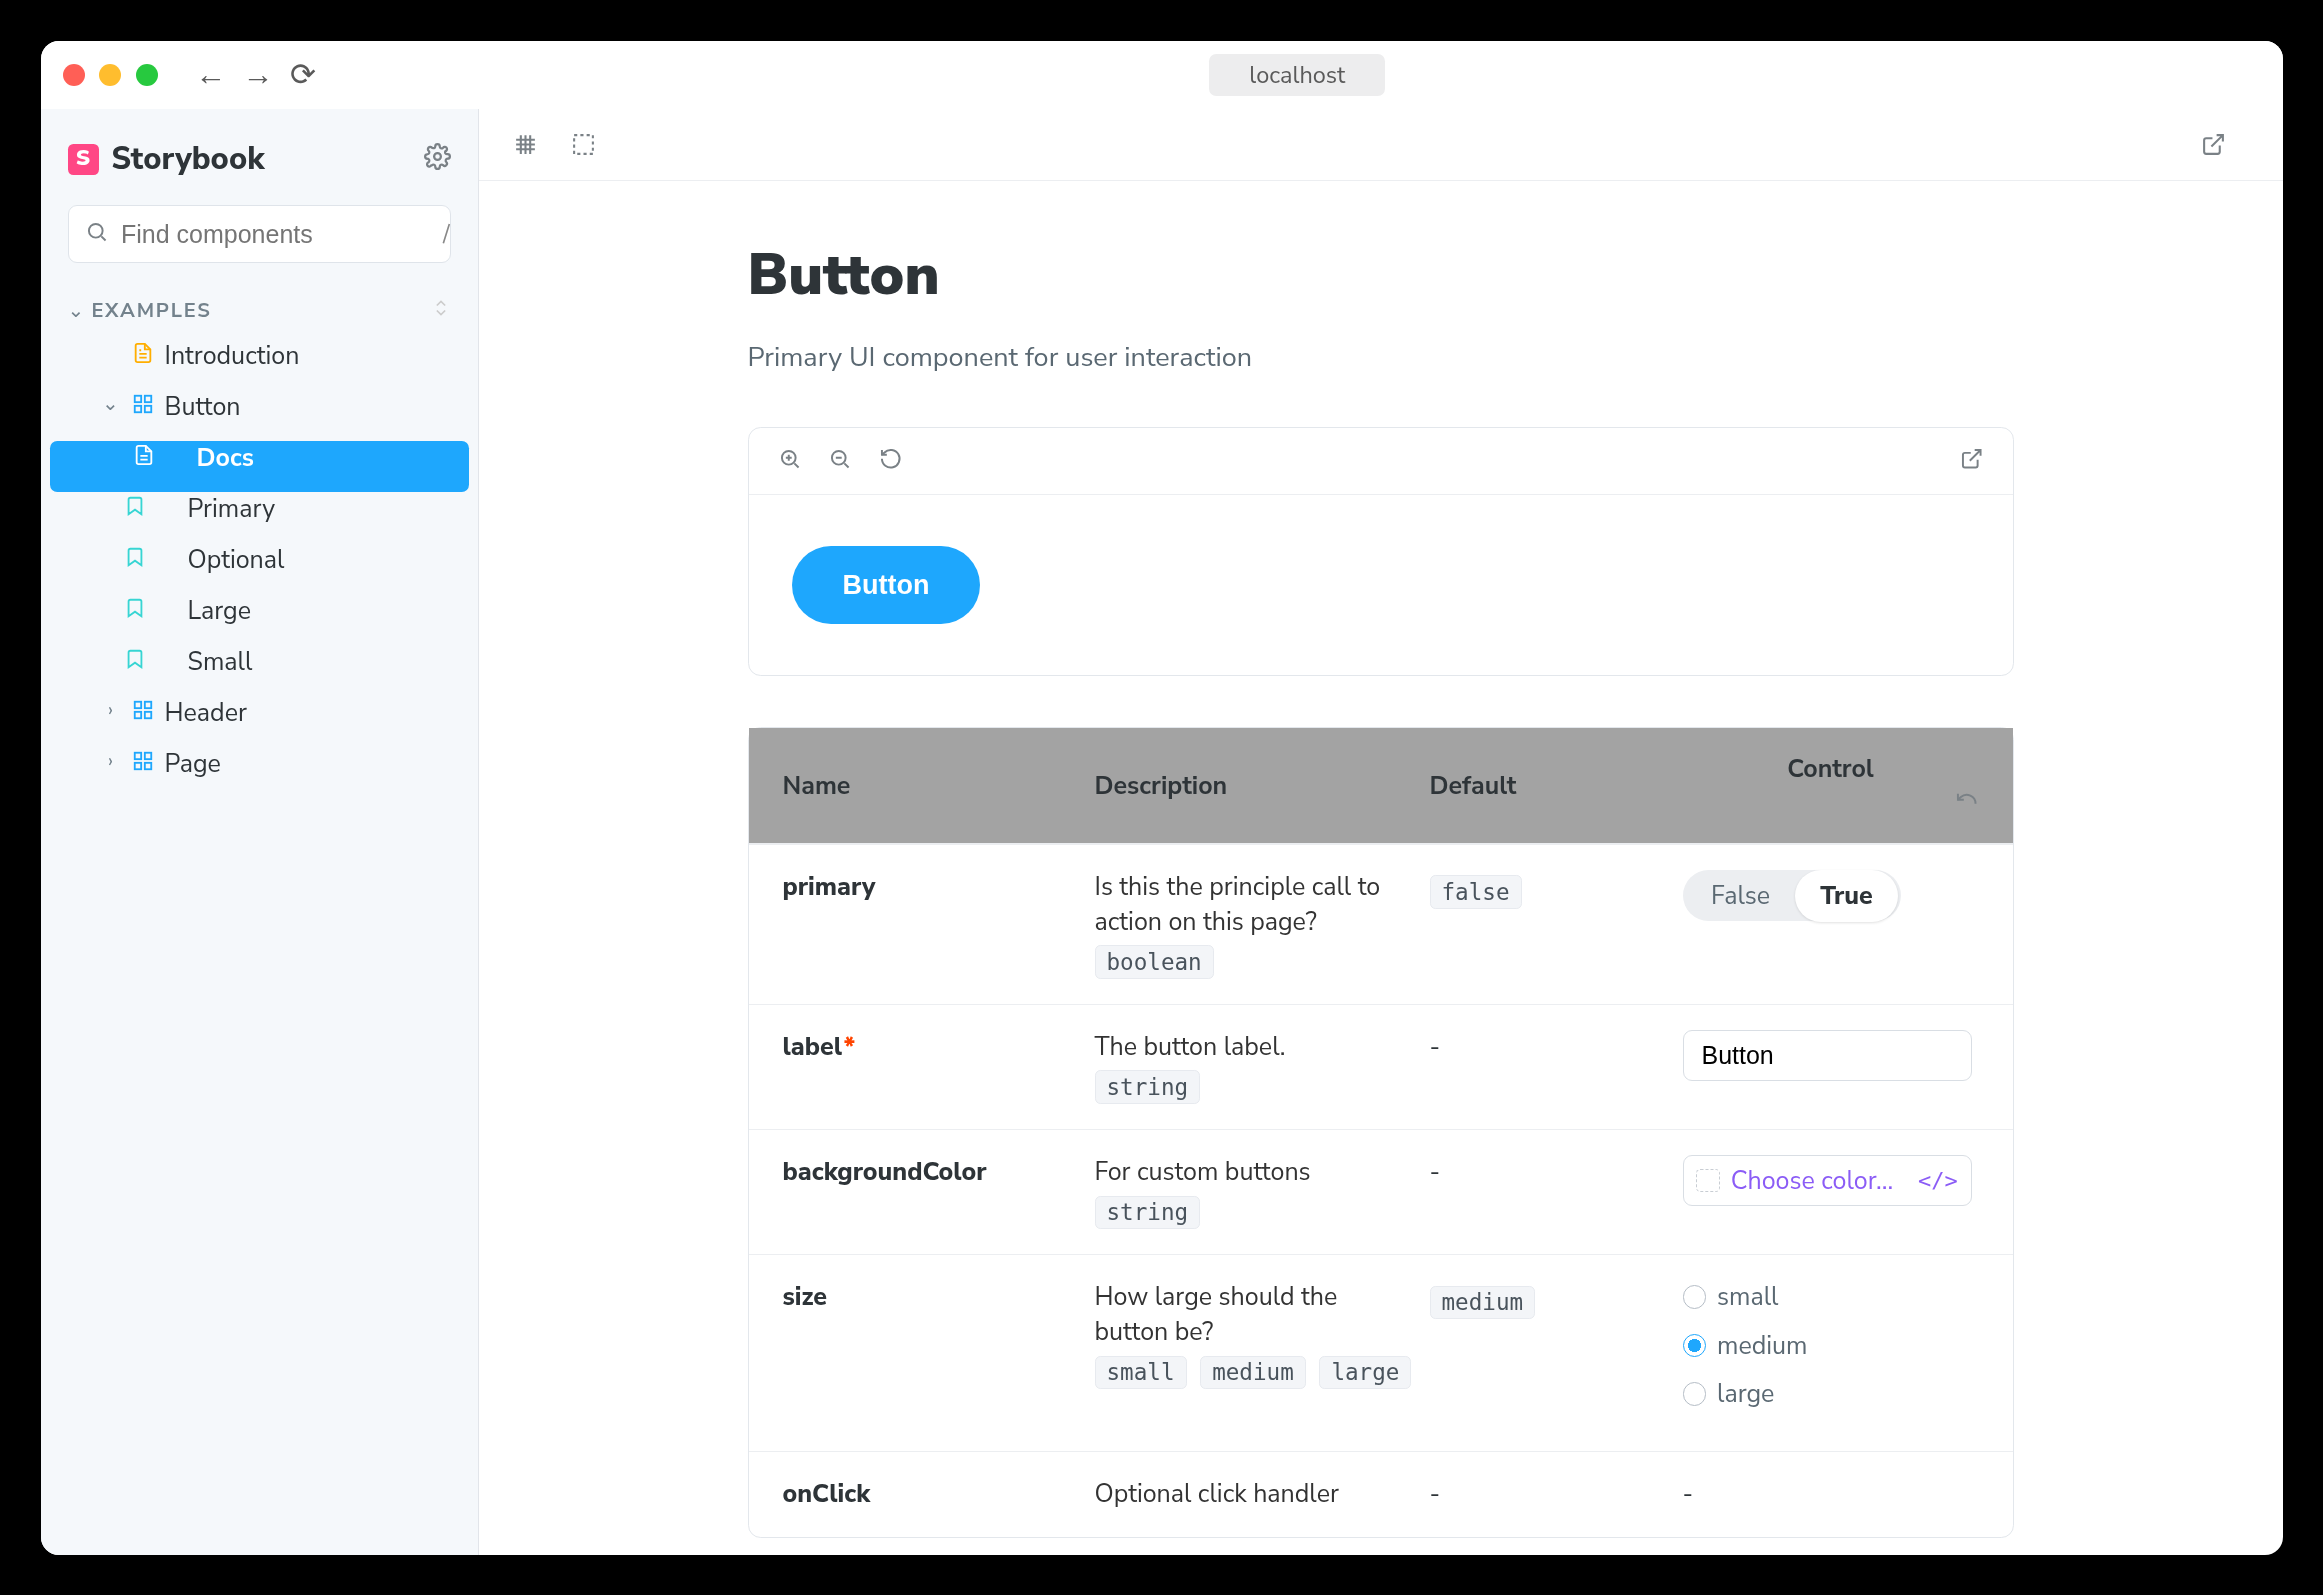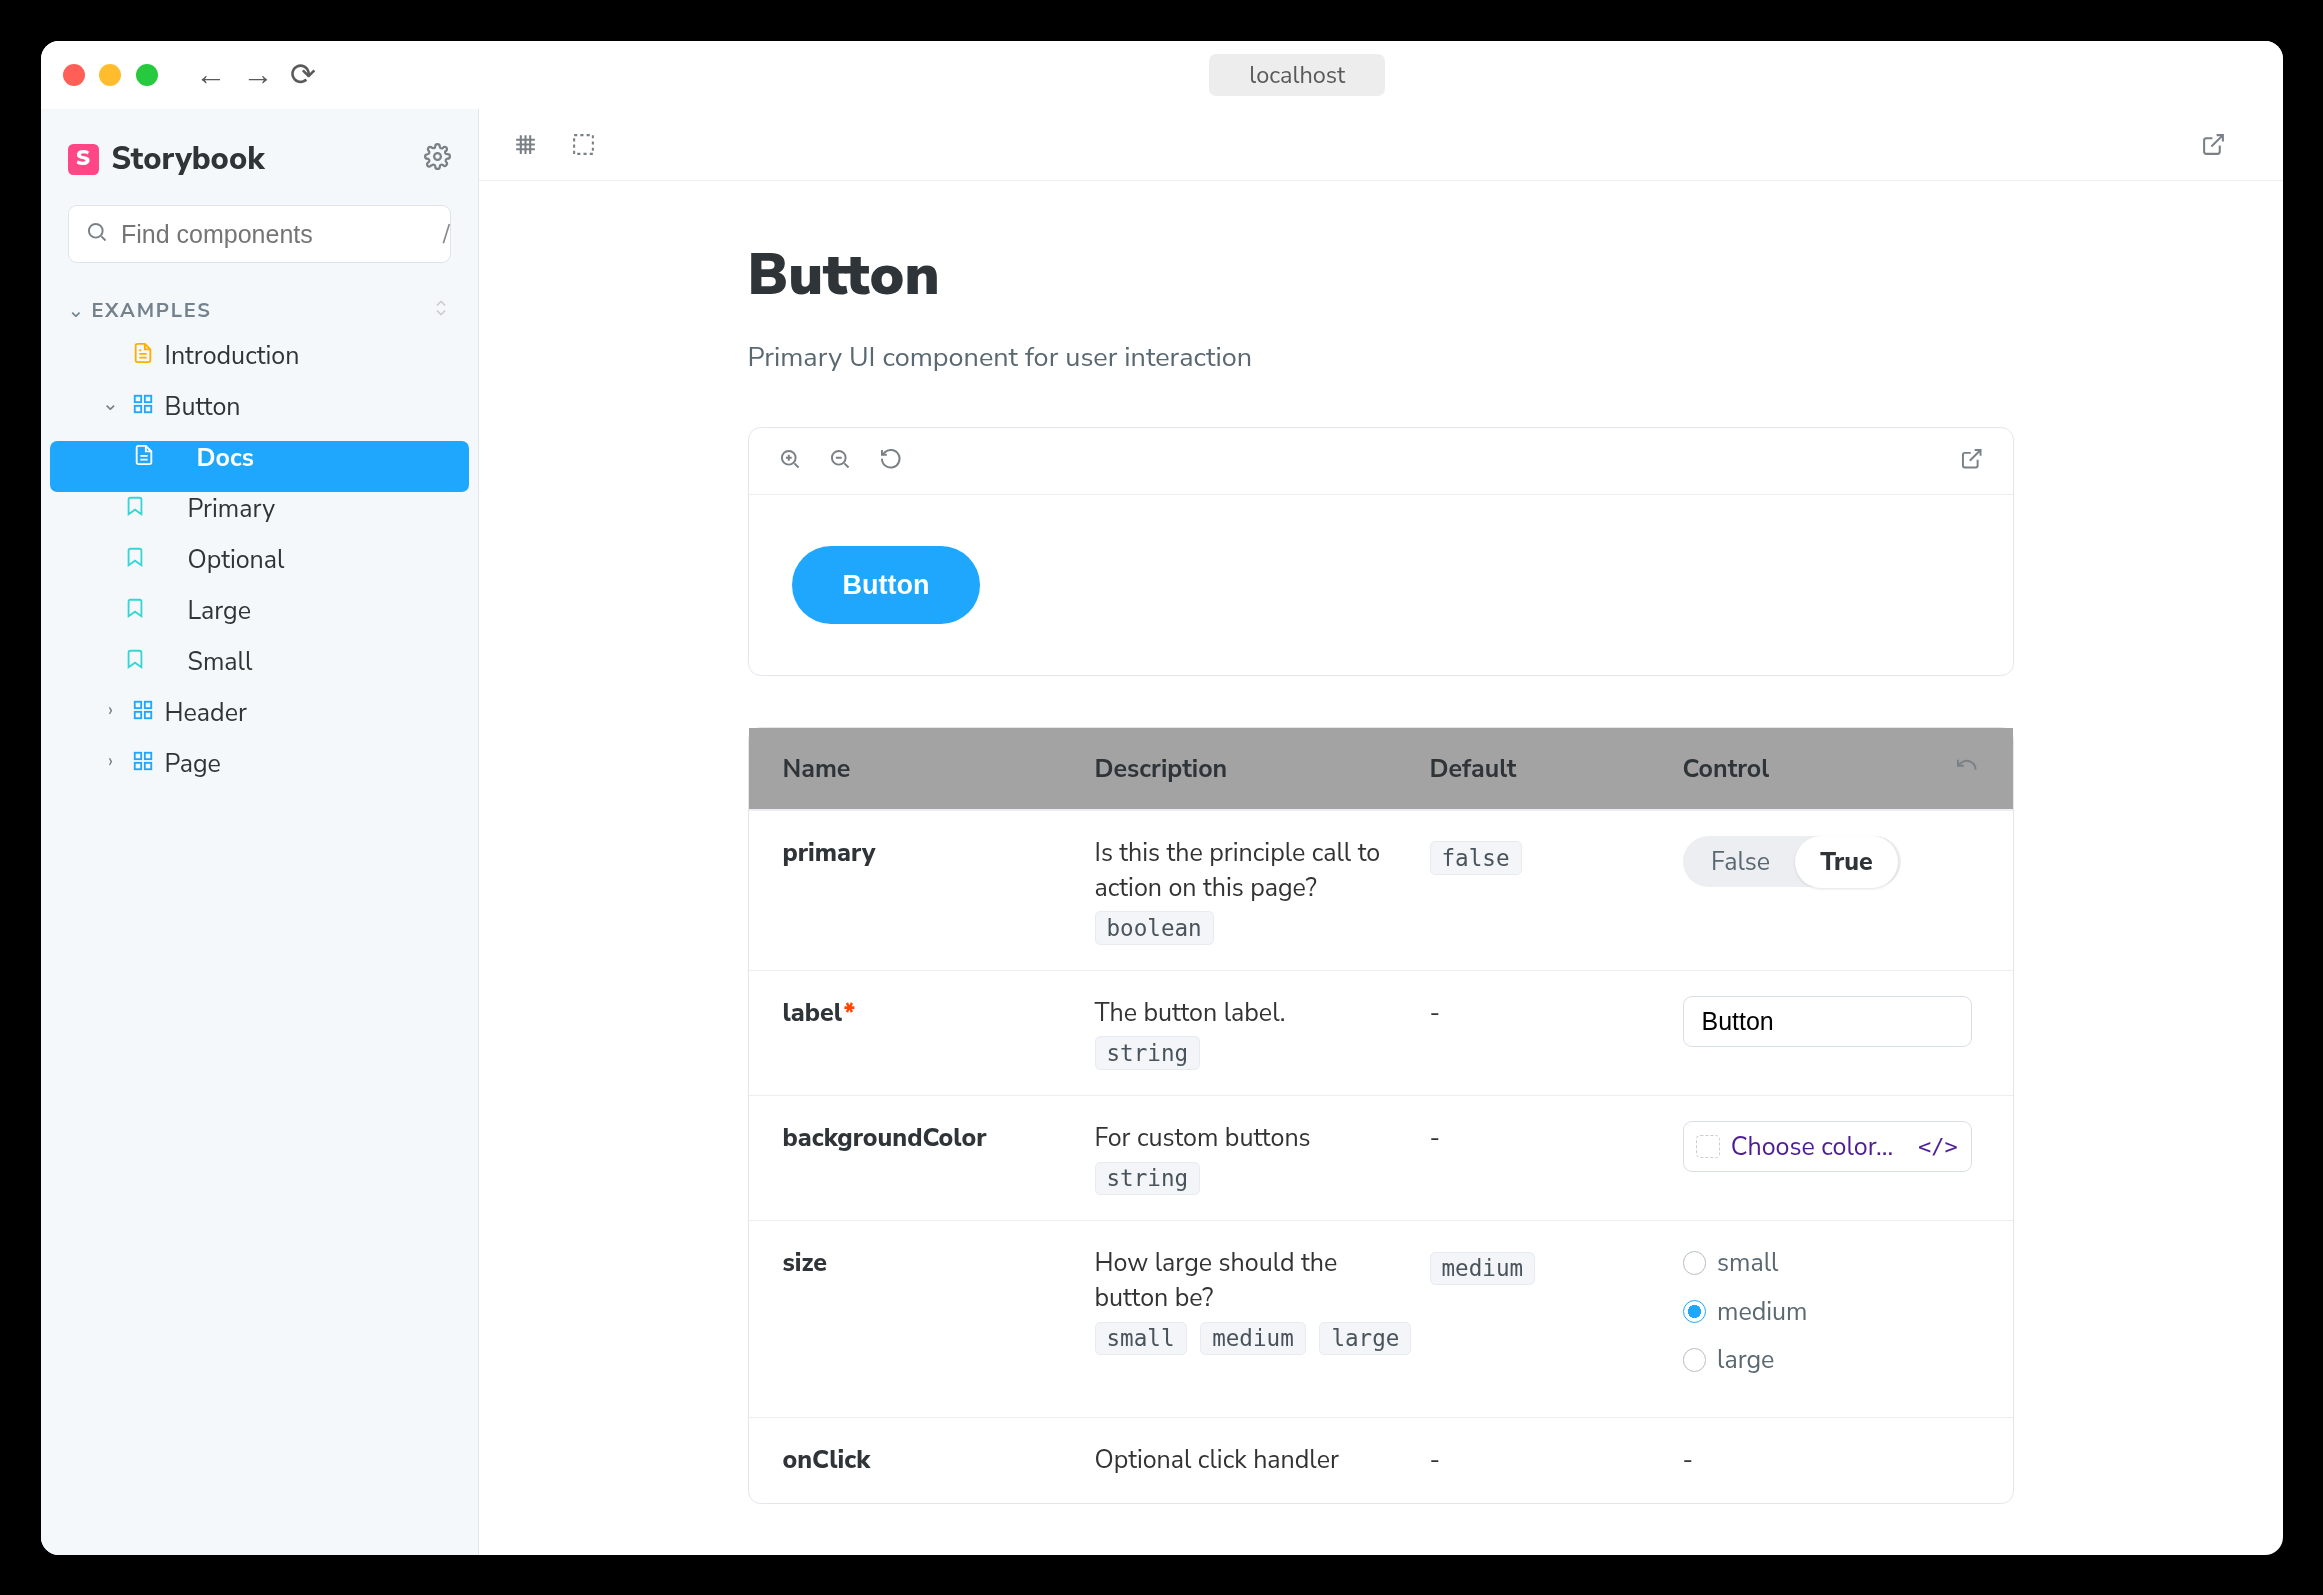--- a/index.html
+++ b/index.html
@@ -77,21 +77,21 @@
     .args-row:first-of-type { border-top:0.9px solid #eceef1;}
     .args-row .name{ font-weight:800; }
     .tag { display:inline-block; background:#f3f5f8; color:#49535c; border:0.9px solid #e7eaef; border-radius:5.4px; padding:2.7px 11px; font-family:ui-monospace,Menlo,monospace; font-size:22.6px; margin:5.4px 7.2px 0 0;}
     .desc { color:#333; line-height:1.4; max-width:289px;}
     .req { color:#ff4400; margin-left:1.8px;}
     
     .toggle { display:inline-flex; align-items:center; background:#eceef1; border-radius:904px; height:51px; padding:3.6px; }
     .toggle span { padding:9px 25px; font-size:25px; color:#5a6872; border-radius:904px;}
     .toggle .on { background:#fff; font-weight:800; color:#2e3438; box-shadow:0 0.9px 2.7px rgba(0,0,0,.12);}
     .txtin { border:0.9px solid #d9dee4; border-radius:9px; height:51px; padding:0 18px; font-size:25px; width:289px;}
-    .colorctl { display:inline-flex; align-items:center; border:0.9px solid #d9dee4; border-radius:9px; height:51px; width:289px; padding:0 12.7px; color:#4c1d95;justify-content:center;}
+    .colorctl { display:inline-flex; align-items:center; border:0.9px solid #d9dee4; border-radius:9px; height:51px; width:289px; padding:0 12.7px; color:#8b5cf6;justify-content:center;}
     .colorctl .cs { width:23.5px; height:23.5px; border:0.9px dashed #c8cdd3; border-radius:4.5px; margin-right:11px;}
     .colorctl .code { margin-left:auto; display:flex;align-items:center;gap:1.8px; font-family:ui-monospace,Menlo,monospace; font-size:22px;}
     .radios label { display:flex; align-items:center; gap:11px; font-size:25px; color:#5a6872; margin-bottom:14.5px; cursor:pointer;}
     .radios input{ appearance:none; width:23.5px; height:23.5px; border-radius:50%; border:1.8px solid #b5bdc6;}
     .radios input:checked{ border-color:#1EA7FD; background:radial-gradient(#1EA7FD 0 45%, transparent 45%);}
   </style>
 </head>
 <body>
 
 <div class="window">
@@ -282,21 +282,21 @@
             <div class="canvas">
               <button class="demo-btn">Button</button>
             </div>
           </div>
 
           <div class="args">
             <div class="args-head">
               <span>Name</span>
               <span>Description</span>
               <span>Default</span>
-              <span style="display:flex;align-items:center;">
+              <span style="display:flex;align-items:center;flex-direction:column;">
                 <span>Control</span>
                 <span class="reset" style="margin-left:auto"><svg width="23.5" height="23.5" viewBox="0 0 24 24" fill="none" stroke="currentColor" stroke-width="2">
                       <path d="M3 7v6h6"></path>
                       <path d="M21 17a9 9 0 0 0-15-6.7L3 13"></path>
                     </svg></span>
               </span>
             </div>
 
             <div class="args-row">
               <div class="name">primary</div>

